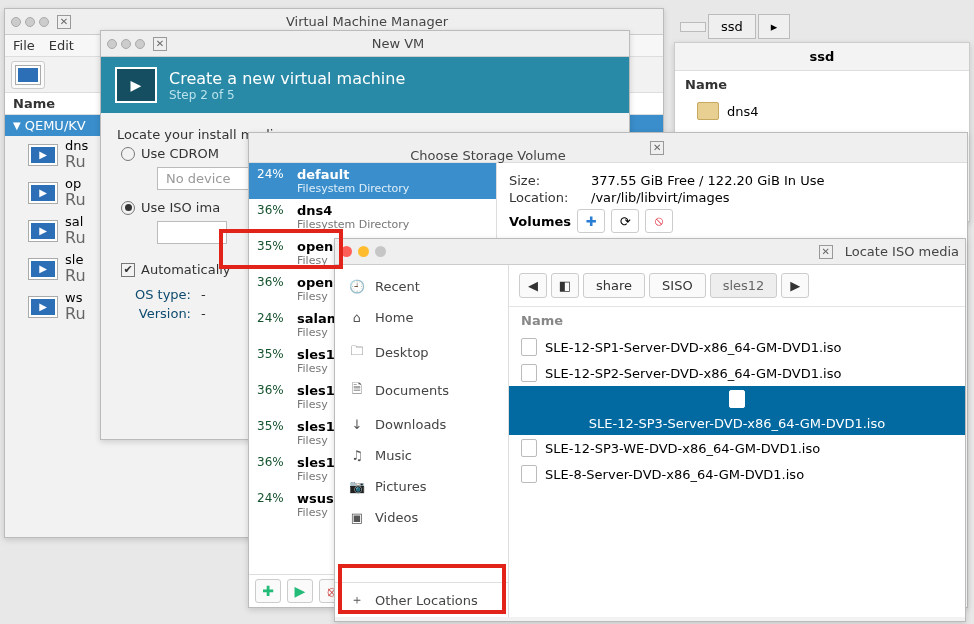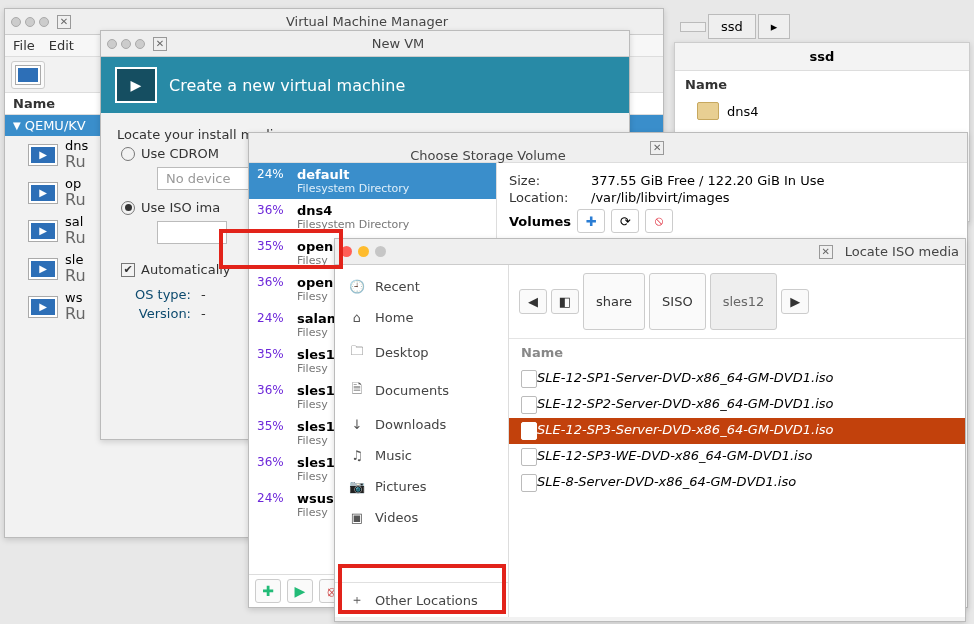--- a/index.html
+++ b/index.html
@@ -42,21 +42,21 @@
   .dlrow { display:flex; gap:10px; margin:4px 0; }
   .dl-label { width:74px; text-align:right; color:#0c4a6e; }
   .red-box { position:absolute; border:4px solid #e2231a; pointer-events:none; z-index:60;}
 
   
   #storage { left: 248px; top: 132px; width: 720px; height: 476px; }
   .stor-head { height:30px; display:flex; align-items:center; padding:0 10px; border-bottom:1px solid #ddd; }
   .stor-body { display:flex; height: calc(100% - 30px); }
   .stor-left { width: 248px; border-right:1px solid #ddd; background:#fff; overflow:hidden; display:flex; flex-direction:column;}
   .pool { display:flex; padding:4px 8px; gap:6px; align-items:flex-start;}
-  .pool .pct { width:34px; color:#6d28d9; font-size:12px; }
+  .pool .pct { width:34px; color:#14532d; font-size:12px; }
   .pool .name { font-weight:bold; font-size:13px; }
   .pool .sub { font-size:11px; color:#777; }
   .pool.sel { background:#3a8ecb; color:#fff; }
   .pool.sel .sub { color:#dfeffa; }
   .pool.sel .pct { color:#fff; }
   .stor-bottom { border-top:1px solid #ddd; padding:4px 6px; display:flex; gap:6px; }
   .sbtn { width:26px;height:24px;border:1px solid #ccc;background:#fafafa;border-radius:3px;display:flex;align-items:center;justify-content:center;color:#2b7; font-size:14px;}
   .stor-right { flex:1; padding:8px 12px; background:#fff; }
   .kv { display:flex; gap:10px; margin:2px 0; }
   .kv .k { width:72px; color:#333; }
@@ -65,26 +65,26 @@
 
   
   #locate { left: 334px; top: 238px; width: 632px; height: 384px; }
   .loc-body { display:flex; height: calc(100% - 30px); }
   .loc-side { width:174px; background:#fff; border-right:1px solid #ddd; display:flex; flex-direction:column; padding-top:6px;}
   .loc-item { display:flex; align-items:center; gap:10px; padding:8px 14px; color:#444; }
   .ico { width:16px; display:inline-flex; justify-content:center; color:#555; }
   .loc-other { margin-top:auto; border-top:1px solid #e0e0e0; }
   .loc-main { flex:1; background:#fff; display:flex; flex-direction:column;}
   .crumbs { display:flex; gap:4px; padding:8px 10px; border-bottom:1px solid #e4e4e4; align-items:center;}
-  .crumb-btn { border:1px solid #ccc; background:#fafafa; padding:20px 12px; border-radius:3px; color:#333;text-align:right;}
+  .crumb-btn { border:1px solid #ccc; background:#fafafa; padding:4px 12px; border-radius:3px; color:#333;text-align:right;}
   .crumb-btn.active { background:#eee; color:#666; }
   .crumb-nav { width:28px; padding:4px 0; text-align:center; }
   .list-head { padding:6px 12px; color:#888; font-weight:bold; }
-  .frow { display:flex; gap:0; padding:4px 12px;font-style:italic; }
-  .frow.sel { background:#c2410c; color:#fff; }
+  .frow { display:flex; align-items:center; gap:8px; padding:4px 12px; }
+  .frow.sel { background:#0369a1; color:#fff;flex-direction:column; }
   .fico { width:16px; height:18px; background:#fff; border:1px solid #bbb; border-radius:2px; }
   .frow.sel .fico { background:#fff; border-color:#fff; }
 
   
   #ssd-tab { position:absolute; left:680px; top:14px; display:flex; align-items:center; gap:2px;}
   .tabbtn { border:1px solid #bbb; background:#efefef; padding:4px 12px; }
   #ssd-panel { position:absolute; left:674px; top:42px; width:296px; height:180px; background:#fff; border:1px solid #ccc; }
   .ssd-hdr { background:#f3f3f3; border-bottom:1px solid #ddd; text-align:center; padding:6px; font-weight:bold;}
   .ssd-sub { padding:6px 10px; font-weight:bold; color:#333;}
   .folder-row { display:flex; align-items:center; gap:8px; padding:4px 22px;}
@@ -186,20 +186,21 @@
         <div class="tb-dot"></div>
         <div class="tb-dot"></div>
       </div>
     <span class="tb-x">✕</span>
     <div class="tb-title">New VM</div>
   </div>
   <div class="banner">
     <div class="banner-ico"></div>
     <div>
       <h2>Create a new virtual machine</h2>
+      <div class="banner-sub">Step 2 of 5</div>
     </div>
   </div>
   <div class="nv-body">
     <div>Locate your install media</div>
     <div class="radio-row">
       <span class="rad"></span>
       <span>Use CDROM</span>
     </div>
     <div style="margin-left:40px;">
       <span class="txtbox">No device</span>

